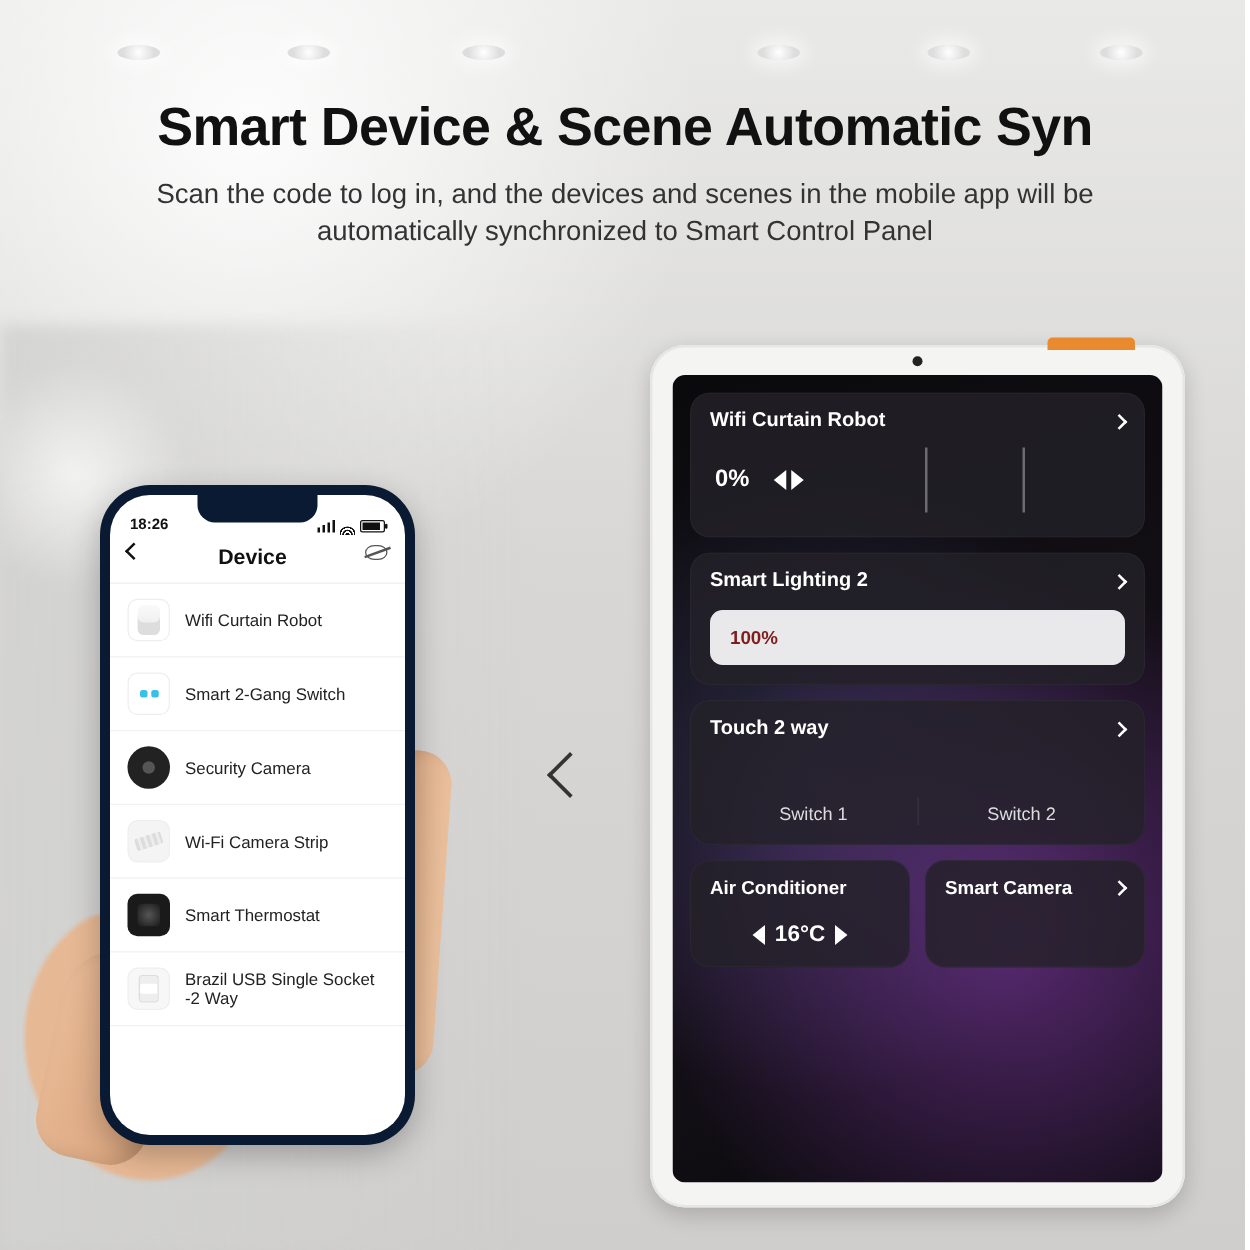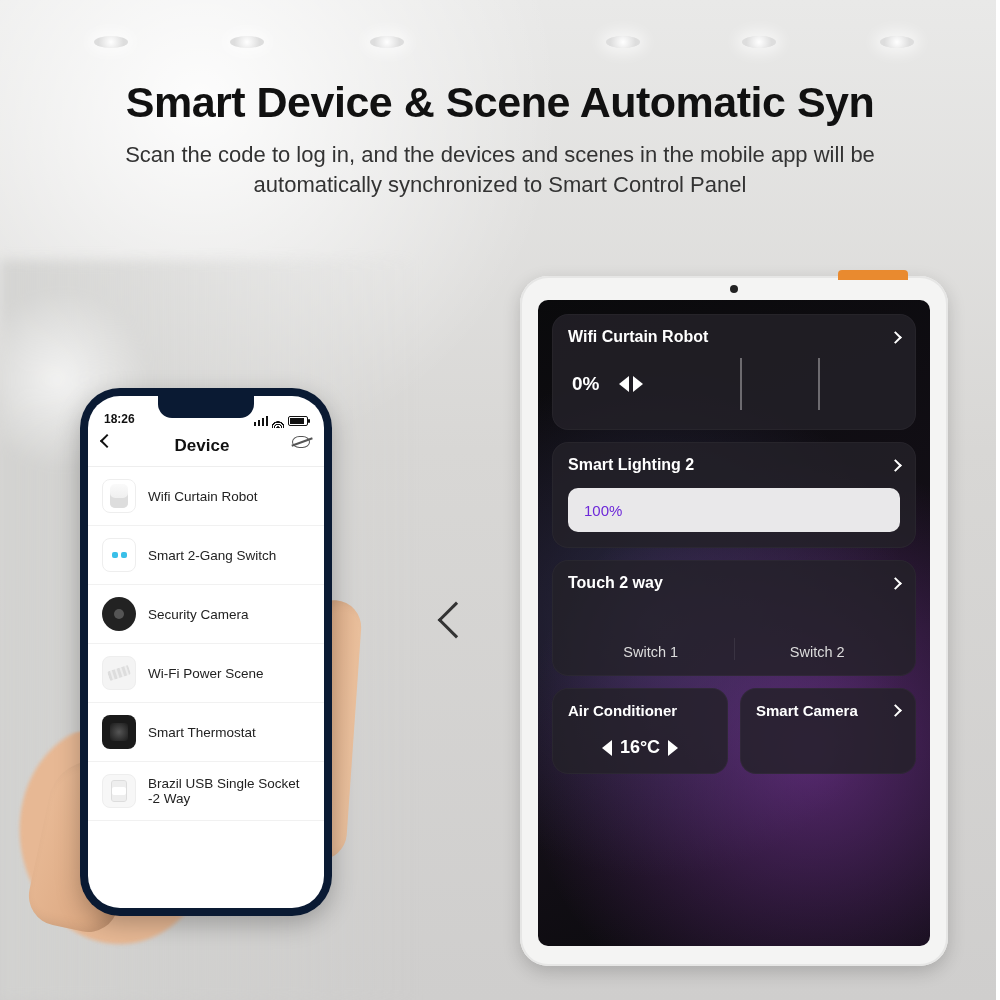--- a/index.html
+++ b/index.html
@@ -157,21 +157,21 @@
   .card-header { display:flex; justify-content:space-between; align-items:center; font-size:16px; font-weight:600;}
   .chev-right { width:9px; height:9px; border-top:2px solid #fff; border-right:2px solid #fff; transform:rotate(45deg);}
   .curtain-body { display:flex; align-items:center; gap:20px; padding:12px 4px 4px;}
   .pct { font-size:19px; font-weight:600; }
   .lr-arrows { display:flex; align-items:center; gap:4px; }
   .tri-l { width:0;height:0;border-top:8px solid transparent;border-bottom:8px solid transparent;border-right:10px solid #fff;}
   .tri-r { width:0;height:0;border-top:8px solid transparent;border-bottom:8px solid transparent;border-left:10px solid #fff;}
   .vtrack { flex:1; display:flex; justify-content:space-evenly; height:52px;}
   .vtrack i { width:2px; background:rgba(255,255,255,0.35);}
   .slider-wrap { margin-top:14px; height:44px; background:rgba(0,0,0,0.35); border-radius:10px; overflow:hidden;}
-  .slider-fill { height:100%; background:#e9e8ea; display:flex; align-items:center; padding-left:16px; color:#6d28d9; font-size:15px; font-weight:400; width:100%;}
+  .slider-fill { height:100%; background:#e9e8ea; display:flex; align-items:center; padding-left:16px; color:#7f1d1d; font-size:15px; font-weight:700; width:100%;}
   .switch-row { display:flex; margin-top:46px;}
   .switch-col { flex:1; text-align:center; font-size:14.5px; color:#ddd; padding-top:6px; position:relative;}
   .switch-col + .switch-col { border-left:1px solid rgba(255,255,255,0.08);}
   .row-2 { display:flex; gap:12px; }
   .row-2 .card { flex:1; }
   .ac-temp { display:flex; align-items:center; justify-content:center; gap:8px; margin-top:18px; font-size:18px; font-weight:700;}
   .half .card-header { font-size:15px; }
 </style>
 </head>
 <body>
@@ -231,21 +231,21 @@
           <div class="device-row">
             <span class="dev-icon camera">
               <i></i>
             </span>
             <span>Security Camera</span>
           </div>
           <div class="device-row">
             <span class="dev-icon strip">
               <i></i>
             </span>
-            <span>Wi-Fi Power Scene</span>
+            <span>Wi-Fi Camera Strip</span>
           </div>
           <div class="device-row">
             <span class="dev-icon thermo">
               <i></i>
             </span>
             <span>Smart Thermostat</span>
           </div>
           <div class="device-row">
             <span class="dev-icon socket">
               <i></i>

